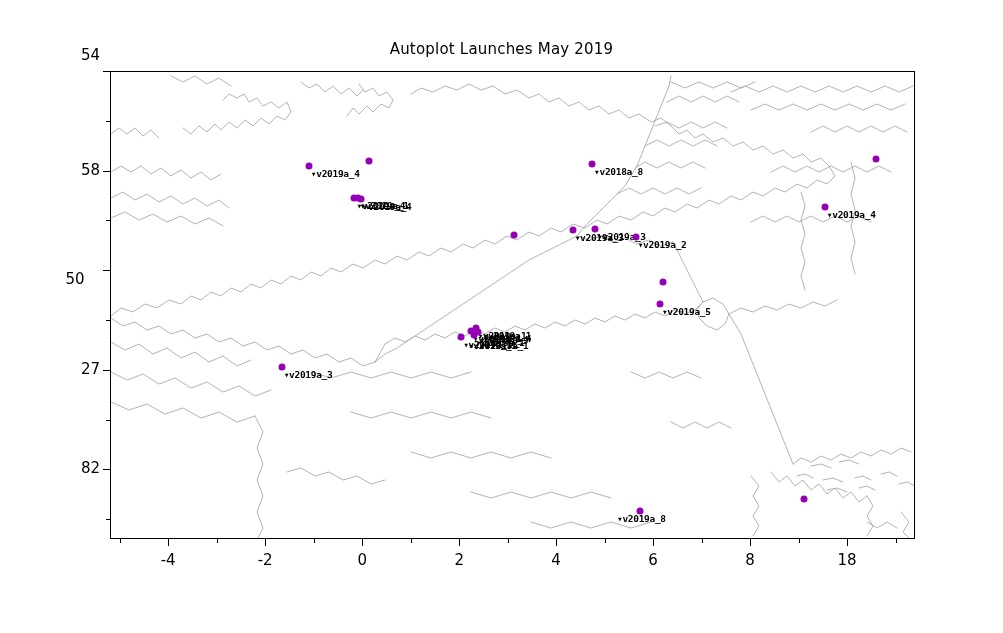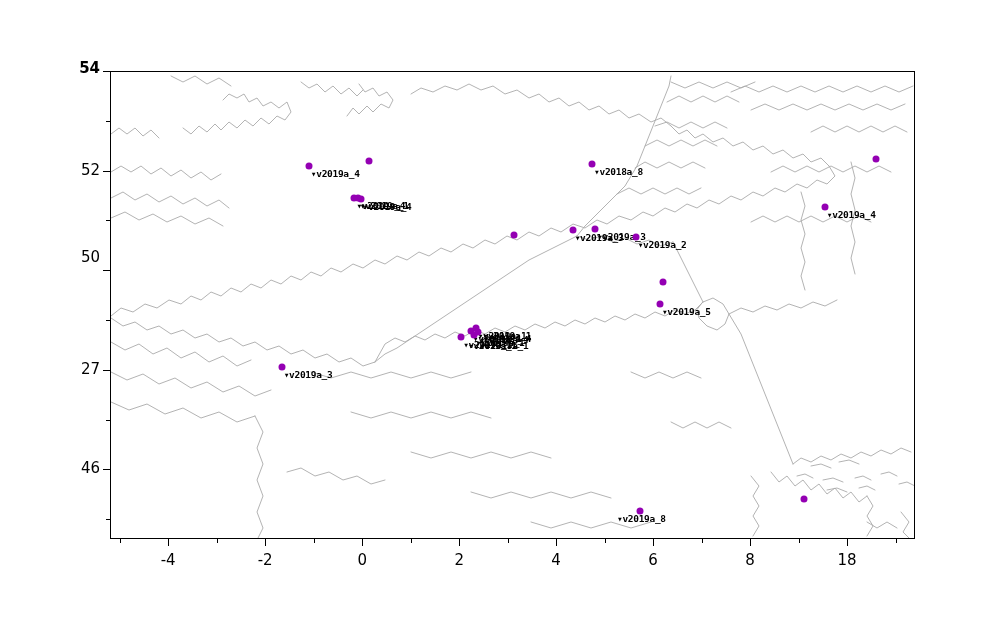--- a/index.html
+++ b/index.html
@@ -33,20 +33,21 @@
   .tlab-x { position:absolute; font-size:15px; color:#000; text-align:center;
             width:60px; transform:translateX(-30px); }
   .tlab-y { position:absolute; font-size:15px; color:#000; text-align:right;
             width:50px; transform:translateY(-10px); }
 </style>
 </head>
 <body>
 
 <div id="figure">
 
+  <div id="plot-title">Autoplot Launches May 2019</div>
 
   <div id="axes">
 
     <div id="map-layer">
       <svg viewBox="0 0 805 468" preserveAspectRatio="none">
         <g fill="none" stroke="#aaaaaa" stroke-width="0.9" stroke-linejoin="round" stroke-linecap="round">
 
           <path d="M 112 28 L 118 22 L 126 26 L 133 22 L 138 30 L 146 26 L 152 34
                    L 160 30 L 168 36 L 176 30 L 180 40 L 174 48 L 166 44 L 158 52
                    L 150 46 L 142 54 L 134 48 L 126 56 L 118 50 L 110 58 L 104 52
@@ -262,29 +263,29 @@
       <div class="tick-x" style="left: 119.699px; top: 539px; height: 4px;"></div>
       <div class="tick-x" style="left: 216.687px; top: 539px; height: 4px;"></div>
       <div class="tick-x" style="left: 313.675px; top: 539px; height: 4px;"></div>
       <div class="tick-x" style="left: 410.663px; top: 539px; height: 4px;"></div>
       <div class="tick-x" style="left: 507.651px; top: 539px; height: 4px;"></div>
       <div class="tick-x" style="left: 604.639px; top: 539px; height: 4px;"></div>
       <div class="tick-x" style="left: 701.627px; top: 539px; height: 4px;"></div>
       <div class="tick-x" style="left: 798.614px; top: 539px; height: 4px;"></div>
       <div class="tick-x" style="left: 895.602px; top: 539px; height: 4px;"></div>
       <div class="tick-y" style="top: 469.298px; left: 103px; width: 7px;"></div>
-      <div class="tlab-y" style="top: 469.298px; left: 50px;">46</div>
+      <div class="tlab-y" style="top: 469.298px; left: 50px;">82</div>
       <div class="tick-y" style="top: 369.723px; left: 103px; width: 7px;"></div>
       <div class="tlab-y" style="top: 369.723px; left: 50px;">27</div>
       <div class="tick-y" style="top: 270.149px; left: 103px; width: 7px;"></div>
-      <div class="tlab-y" style="top: 258px; left: 50px;">50</div>
+      <div class="tlab-y" style="top: 280px; left: 50px; text-align: center;">50</div>
       <div class="tick-y" style="top: 170.574px; left: 103px; width: 7px;"></div>
-      <div class="tlab-y" style="top: 170.574px; left: 50px;">52</div>
+      <div class="tlab-y" style="top: 170.574px; left: 50px;">58</div>
       <div class="tick-y" style="top: 71px; left: 103px; width: 7px;"></div>
-      <div class="tlab-y" style="top: 69px; left: 50px; font-weight: bold;">54</div>
+      <div class="tlab-y" style="top: 56px; left: 50px;">54</div>
       <div class="tick-y" style="top: 519.085px; left: 106px; width: 4px;"></div>
       <div class="tick-y" style="top: 419.511px; left: 106px; width: 4px;"></div>
       <div class="tick-y" style="top: 319.936px; left: 106px; width: 4px;"></div>
       <div class="tick-y" style="top: 220.362px; left: 106px; width: 4px;"></div>
       <div class="tick-y" style="top: 120.787px; left: 106px; width: 4px;"></div>
     </div>
 
 </div>
 
 </body></html>

